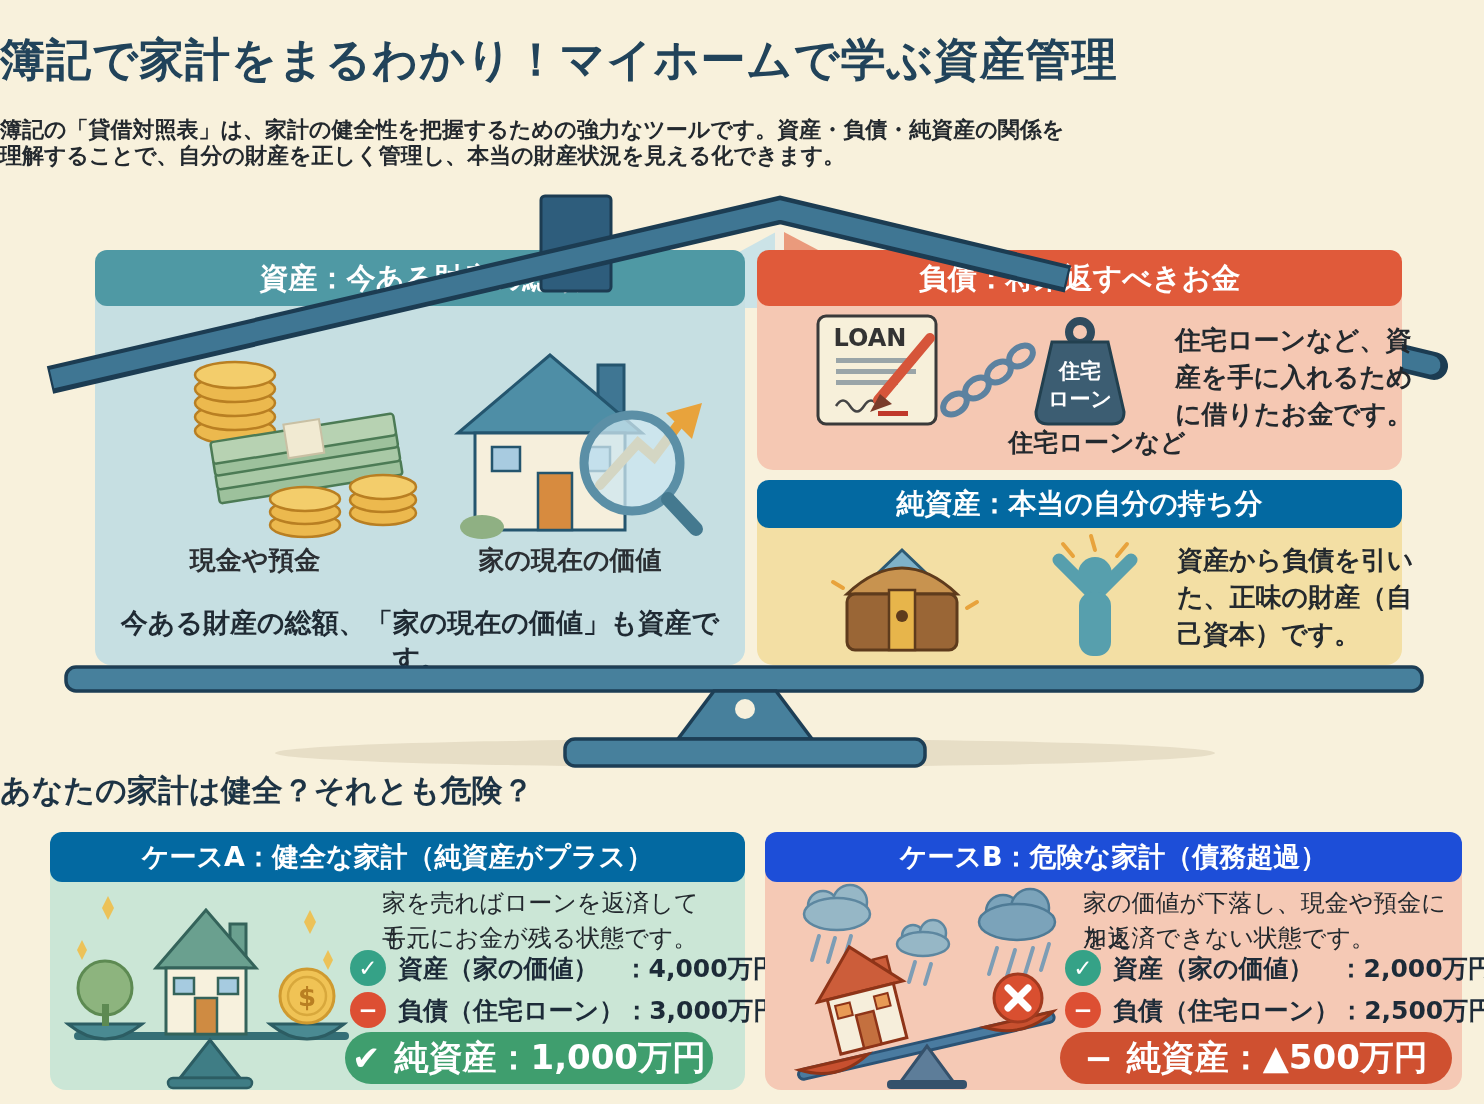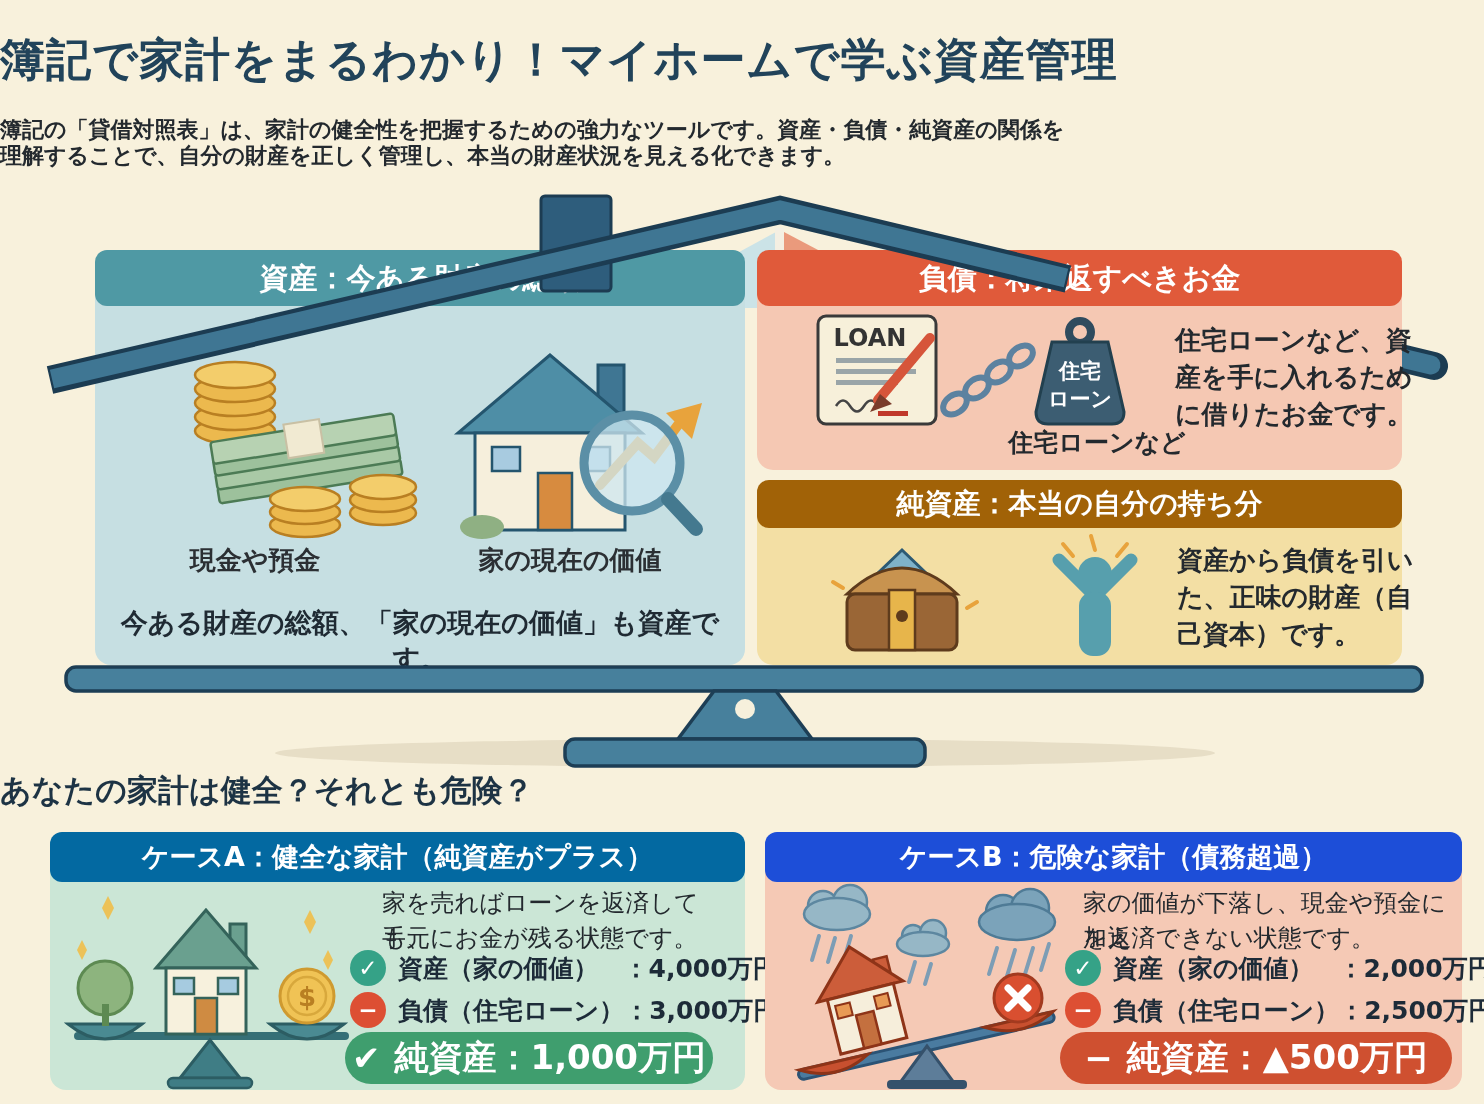--- a/index.html
+++ b/index.html
@@ -132,21 +132,21 @@
         <text x="268" y="66" text-anchor="middle" font-size="21" font-weight="bold" fill="#fff">住宅</text>
         <text x="268" y="94" text-anchor="middle" font-size="21" font-weight="bold" fill="#fff">ローン</text>
       </g>
     </svg>
 
     <div class="abs caption" style="left:210px;top:176px;width:260px;">住宅ローンなど</div>
     <div class="abs desc" style="left:418px;top:72px;width:240px;">住宅ローンなど、資産を手に入れるために借りたお金です。</div>
   </section>
 
   <section class="panel" style="left:757px;top:480px;width:645px;height:185px;background:#f3dfa4;">
-    <div class="panel-header hdr-md" style="background:#a16207;">純資産：本当の自分の持ち分</div>
+    <div class="panel-header hdr-md" style="background:#0369a1;">純資産：本当の自分の持ち分</div>
 
     <svg class="abs" style="left:70px;top:52px;" width="340" height="128" viewBox="0 0 340 128">
       <g>
         <polygon points="75,18 50,42 100,42" fill="#7fb2c9" stroke="#2c5a74" stroke-width="3"></polygon>
         <rect x="58" y="42" width="34" height="20" fill="#ffffff" stroke="#2c5a74" stroke-width="2.5"></rect>
         <rect x="70" y="48" width="10" height="14" fill="#7fb2c9"></rect>
         <path d="M20,62 Q75,10 130,62 Z" fill="#c8934f" stroke="#5e3b1c" stroke-width="3"></path>
         <rect x="20" y="62" width="110" height="56" rx="8" fill="#9a6636" stroke="#5e3b1c" stroke-width="3"></rect>
         <rect x="62" y="58" width="26" height="60" fill="#e7b54b" stroke="#5e3b1c" stroke-width="2.5"></rect>
         <circle cx="75" cy="84" r="6" fill="#5e3b1c"></circle>

